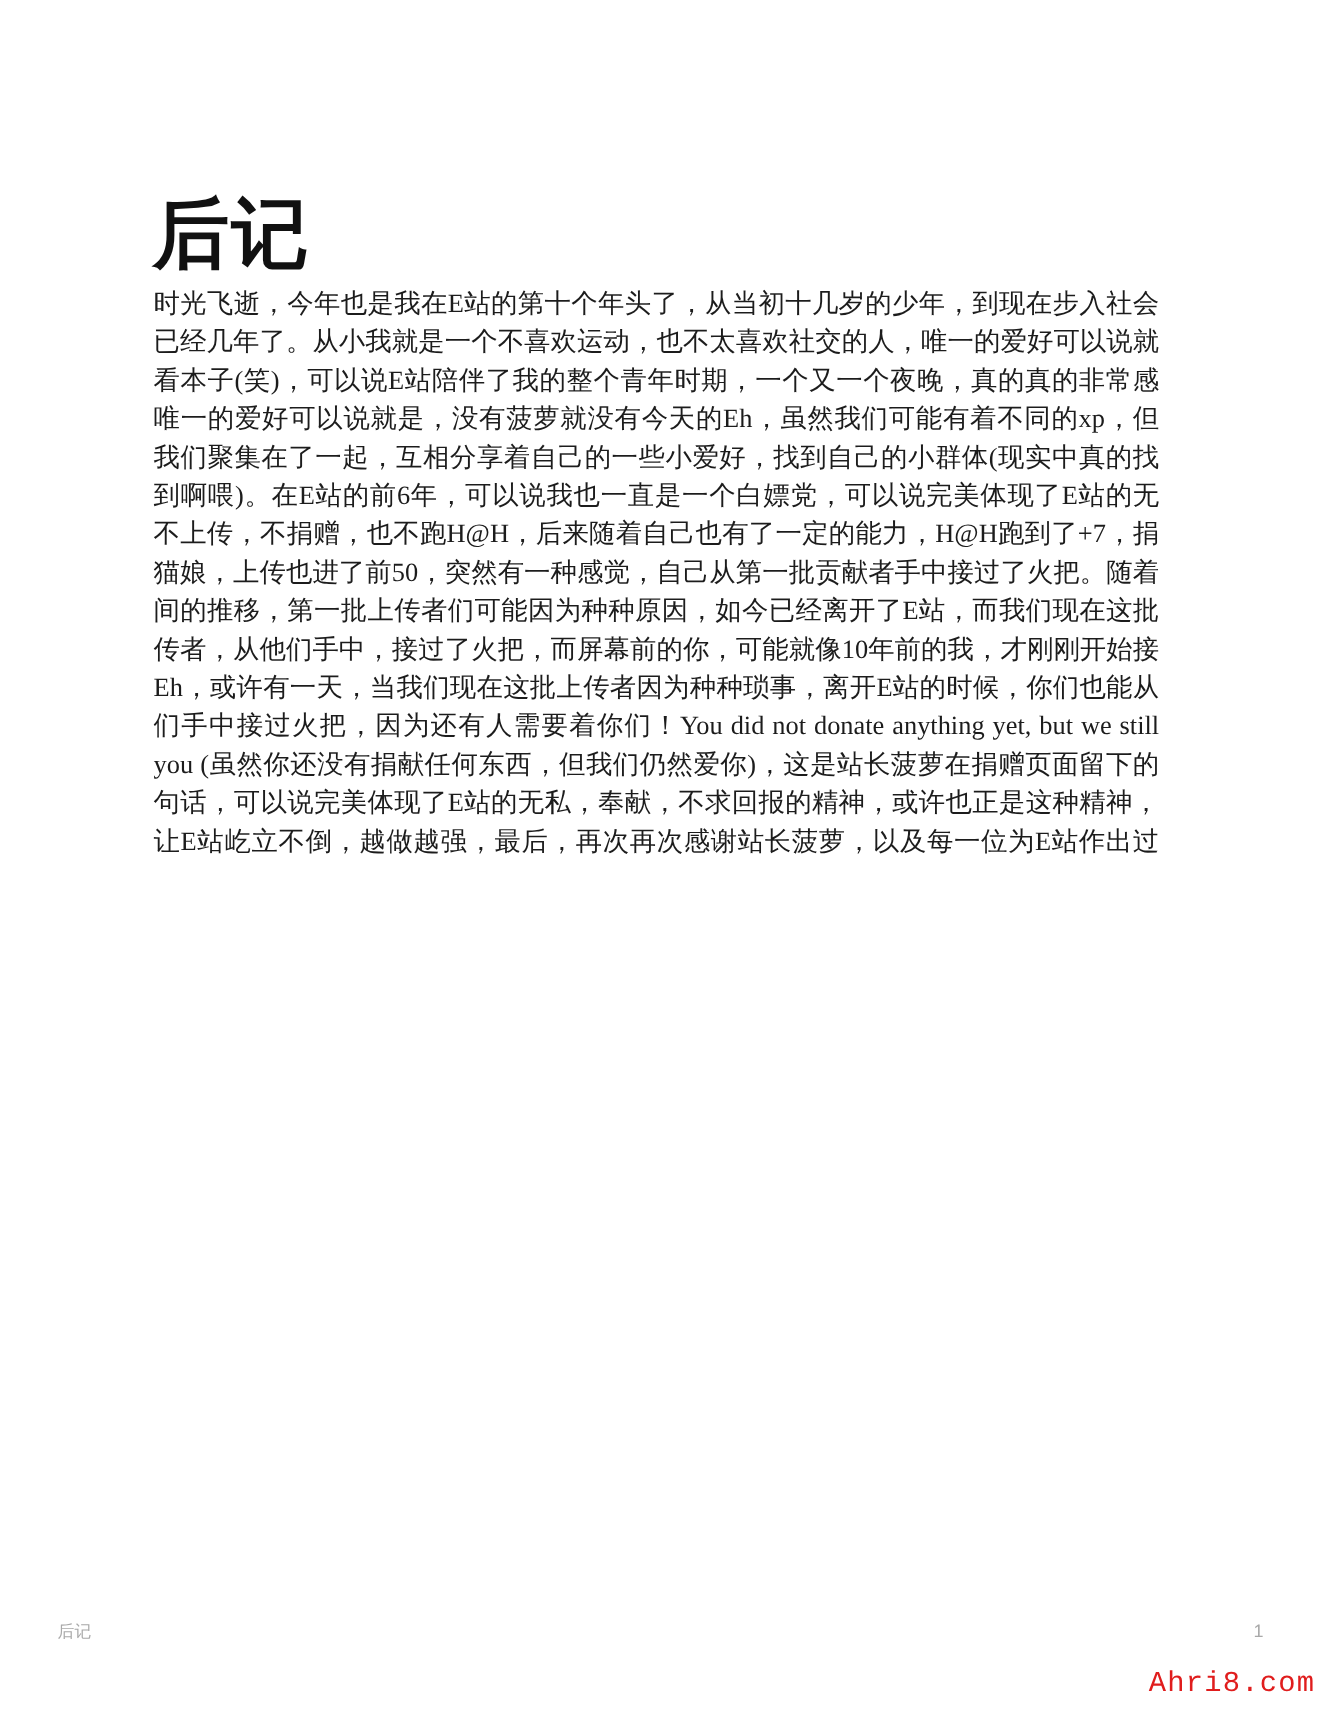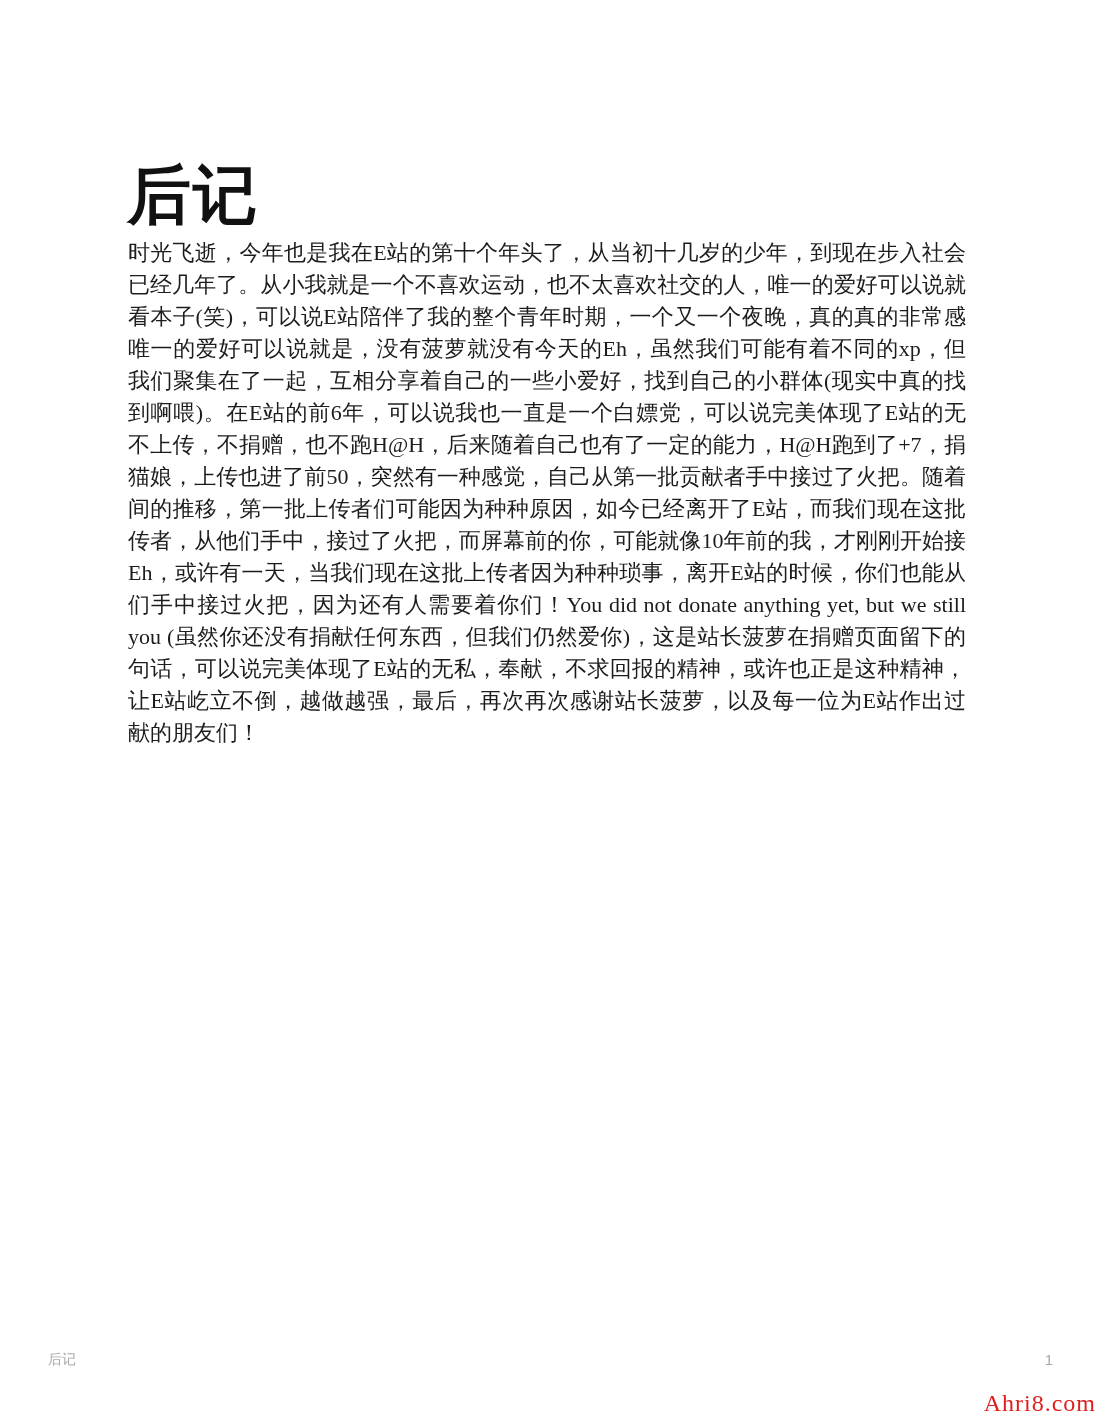--- a/index.html
+++ b/index.html
@@ -57,21 +57,21 @@
     font-size: 15px;
     color: #a9a9a9;
     font-family: "Liberation Sans", "DejaVu Sans", sans-serif;
   }
   .watermark {
     position: absolute;
     right: 4px;
     top: 1390px;
     font-size: 24px;
     letter-spacing: 1px;
-    font-family: Liberation Serif, serif;
+    font-family: Liberation Mono, monospace;
   }
 </style>
 </head>
 <body>
 
 <h1 class="page-title">后记</h1>
 
 <div class="body-text">
     <div class="line">时光飞逝，今年也是我在E站的第十个年头了，从当初十几岁的少年，到现在步入社会也</div>
     <div class="line">已经几年了。从小我就是一个不喜欢运动，也不太喜欢社交的人，唯一的爱好可以说就是</div>
@@ -81,20 +81,19 @@
     <div class="line">到啊喂)。在E站的前6年，可以说我也一直是一个白嫖党，可以说完美体现了E站的无私，</div>
     <div class="line">不上传，不捐赠，也不跑H@H，后来随着自己也有了一定的能力，H@H跑到了+7，捐了</div>
     <div class="line">猫娘，上传也进了前50，突然有一种感觉，自己从第一批贡献者手中接过了火把。随着时</div>
     <div class="line">间的推移，第一批上传者们可能因为种种原因，如今已经离开了E站，而我们现在这批上</div>
     <div class="line">传者，从他们手中，接过了火把，而屏幕前的你，可能就像10年前的我，才刚刚开始接触</div>
     <div class="line">Eh，或许有一天，当我们现在这批上传者因为种种琐事，离开E站的时候，你们也能从我</div>
     <div class="line">们手中接过火把，因为还有人需要着你们！You did not donate anything yet, but we still love</div>
     <div class="line">you (虽然你还没有捐献任何东西，但我们仍然爱你)，这是站长菠萝在捐赠页面留下的一</div>
     <div class="line">句话，可以说完美体现了E站的无私，奉献，不求回报的精神，或许也正是这种精神，才</div>
     <div class="line">让E站屹立不倒，越做越强，最后，再次再次感谢站长菠萝，以及每一位为E站作出过贡</div>
-    <div class="line">献的朋友们！</div>
   </div>
 
 <div class="footer-left">后记</div>
 
 <div class="footer-page-number">1</div>
 
 <div class="watermark" style="color: rgb(224, 29, 29);">Ahri8.com</div>
 
 </body></html>

